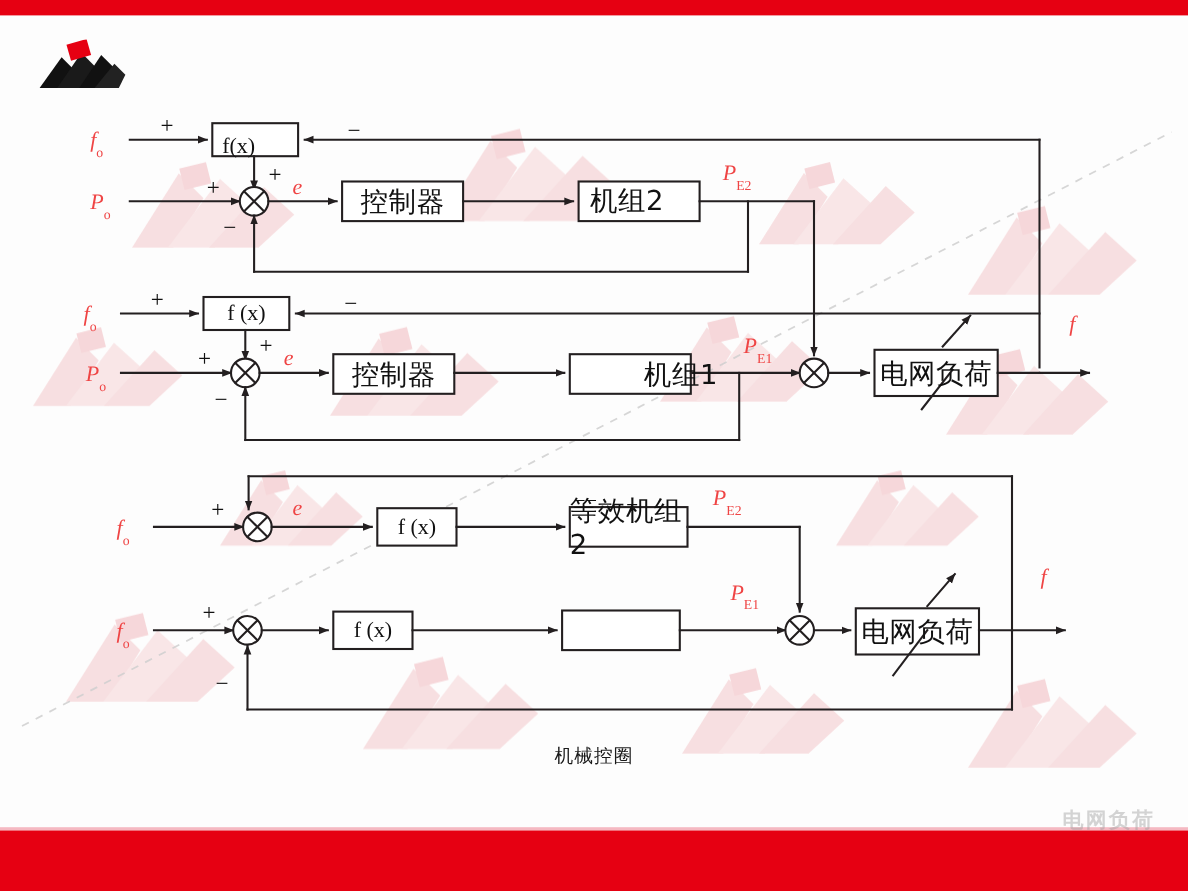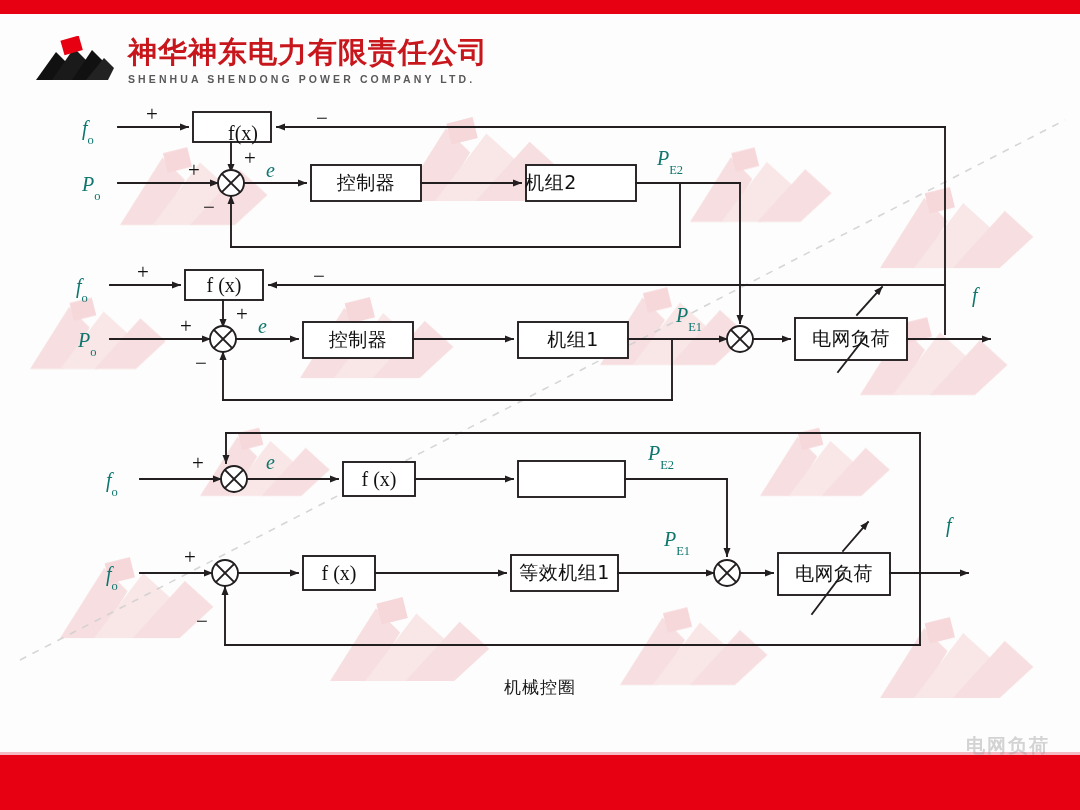--- a/index.html
+++ b/index.html
@@ -48,32 +48,32 @@
   .wm-diag{
     position:absolute;left:0;top:0;width:1080px;height:810px;pointer-events:none;
   }
   
   .diagram{position:absolute;left:0;top:0;width:1080px;height:810px;}
   .diagram svg{display:block;}
   
   .lbl{
     position:absolute;
     font-family:"Liberation Serif", serif;
-    color:#0f766e;
+    color:#ef4444;
     white-space:nowrap;
     line-height:1;
   }
   .lbl-sign{
     font-size:21px;font-family:"Liberation Serif", serif;color:#111;
   }
   .lbl-var{font-size:20px;font-style:italic;}
   .lbl-sub{font-size:12.5px;font-style:normal;vertical-align:sub;position:relative;top:4px;left:0px;}
   .boxtext{
     position:absolute;display:flex;align-items:center;justify-content:center;
-    font-family:"DejaVu Sans", sans-serif;font-size:19px;color:#111;
+    font-family:"DejaVu Sans", sans-serif;font-size:25px;color:#111;
     pointer-events:none;letter-spacing:.5px;
   }
   .fxtext{
     position:absolute;display:flex;align-items:center;justify-content:center;
     font-family:"Liberation Serif", serif;font-size:20px;color:#111;
     pointer-events:none;
   }
   
   .cap-sub{
     position:absolute;left:0;top:676px;width:1080px;text-align:center;
@@ -143,24 +143,20 @@
   <div class="logo-wrap">
     <div class="logo-mark">
       <svg width="82" height="46" viewBox="0 0 82 46">
         <path d="M2,44 L22,16 L34,28 L20,44 Z" fill="#111"></path>
         <path d="M18,44 L40,12 L54,26 L40,44 Z" fill="#1a1a1a"></path>
         <path d="M38,44 L58,14 L74,30 L60,44 Z" fill="#111"></path>
         <path d="M52,44 L70,22 L80,32 L74,44 Z" fill="#222"></path>
         <rect x="28" y="2" width="19" height="15" transform="rotate(-16 37 9)" fill="#e60012"></rect>
       </svg>
     </div>
-    <div class="logo-text">
-      <div class="logo-cn">神华神东电力有限责任公司</div>
-      <div class="logo-en">SHENHUA  SHENDONG  POWER  COMPANY  LTD.</div>
-    </div>
   </div>
 
   <div class="diagram">
     <svg width="1080" height="810" viewBox="0 0 1080 810">
       <defs>
         <marker id="ah" markerWidth="9" markerHeight="9" refX="8" refY="4.5" orient="auto" markerUnits="userSpaceOnUse">
           <path d="M0,1 L9,4.5 L0,8 z" fill="#231f20"></path>
         </marker>
       </defs>
       <g stroke="#231f20" stroke-width="1.9" fill="none" stroke-linecap="square">
@@ -276,40 +272,40 @@
 
         <line x1="890" y1="573" x2="968" y2="573" marker-end="url(#ah)"></line>
 
         <line x1="920" y1="573" x2="920" y2="645"></line>
         <line x1="920" y1="645" x2="225" y2="645"></line>
         <line x1="225" y1="645" x2="225" y2="587" marker-end="url(#ah)"></line>
       </g>
     </svg>
   </div>
 
-  <div class="fxtext" style="left:204px;top:112px;width:78px;height:42px;">
+  <div class="fxtext" style="left:178px;top:112px;width:78px;height:42px;">
     <span>f(x)</span>
   </div>
   <div class="boxtext" style="left:311px;top:165px;width:110px;height:36px;">控制器</div>
-  <div class="boxtext" style="left:496px;top:165px;width:110px;height:35px;">机组2</div>
+  <div class="boxtext" style="left:515px;top:165px;width:110px;height:35px;">机组2</div>
 
   <div class="fxtext" style="left:185px;top:270px;width:78px;height:30px;">
     <span>f (x)</span>
   </div>
   <div class="boxtext" style="left:303px;top:322px;width:110px;height:36px;">控制器</div>
-  <div class="boxtext" style="left:518px;top:322px;width:110px;height:36px;">机组1</div>
+  <div class="boxtext" style="left:518px;top:322px;width:110px;height:36px;padding-left:46px;">机组1</div>
   <div class="boxtext" style="left:795px;top:318px;width:112px;height:42px;">电网负荷</div>
 
   <div class="fxtext" style="left:343px;top:462px;width:72px;height:34px;">
     <span>f (x)</span>
   </div>
+  <div class="boxtext" style="left:518px;top:461px;width:107px;height:36px;">等效机组2</div>
   <div class="fxtext" style="left:303px;top:556px;width:72px;height:34px;">
     <span>f (x)</span>
   </div>
-  <div class="boxtext" style="left:511px;top:555px;width:107px;height:36px;">等效机组1</div>
   <div class="boxtext" style="left:778px;top:553px;width:112px;height:42px;">电网负荷</div>
 
   <div class="lbl lbl-var" style="left:82px;top:118px;">
     <span>f</span><span class="lbl-sub">o</span>
   </div>
   <div class="lbl lbl-sign" style="left:146px;top:104px;">+</div>
   <div class="lbl lbl-sign" style="left:316px;top:108px;">−</div>
   <div class="lbl lbl-var" style="left:82px;top:174px;">
     <span>P</span><span class="lbl-sub">o</span>
   </div>

